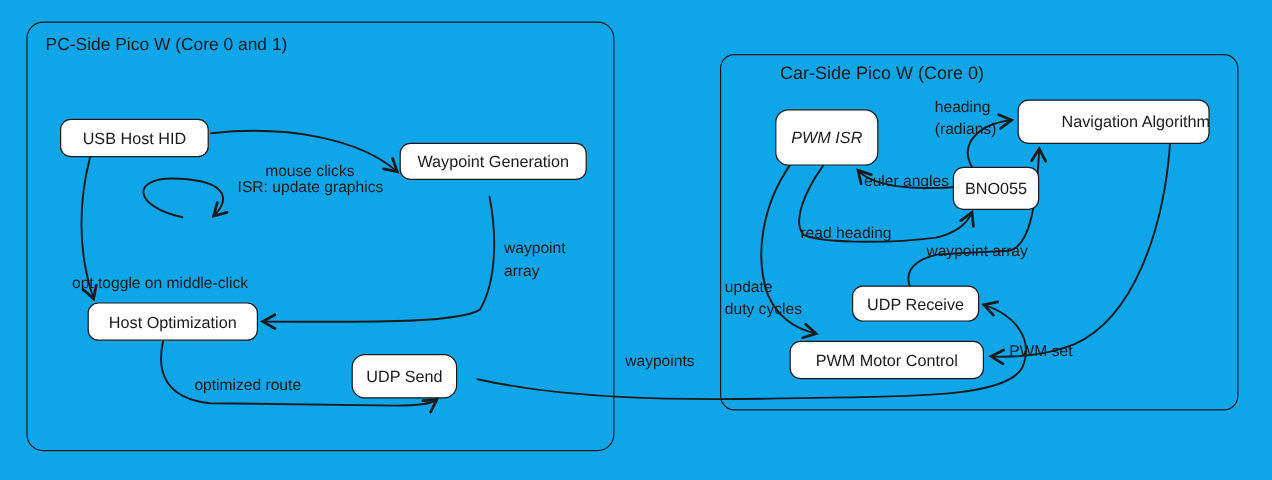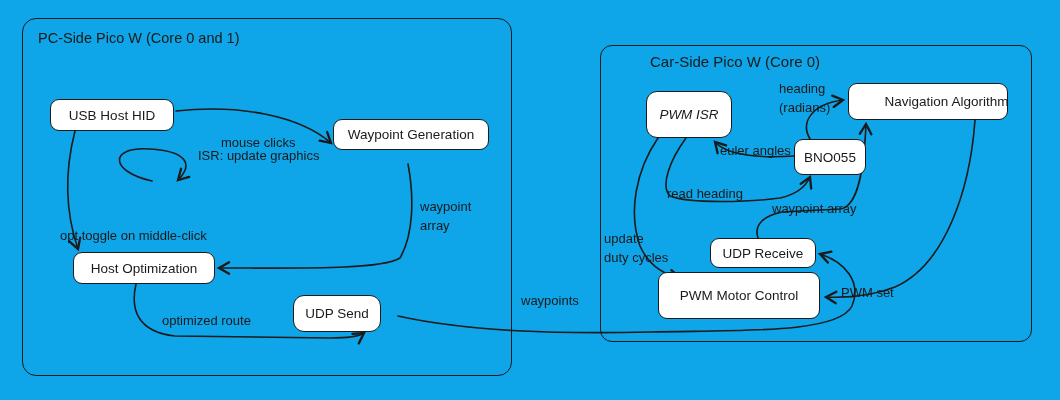--- a/index.html
+++ b/index.html
@@ -97,21 +97,21 @@
 
   <div class="node" style="left:50px; top:99px; width:124px; height:32px;">USB Host HID</div>
   <div class="node" style="left:333px; top:119px; width:156px; height:31px;">Waypoint Generation</div>
   <div class="node" style="left:73px; top:252px; width:142px; height:32px;">Host Optimization</div>
   <div class="node" style="left:293px; top:295px; width:88px; height:37px; border-radius:11px;">UDP Send</div>
 
   <div class="node" style="left:646px; top:91px; width:86px; height:47px; border-radius:11px;font-style:italic;">PWM ISR</div>
   <div class="node" style="left:848px; top:83px; width:160px; height:37px;padding-left:37px;">Navigation Algorithm</div>
   <div class="node" style="left:794px; top:139px; width:72px; height:36px;">BNO055</div>
   <div class="node" style="left:710px; top:238px; width:106px; height:30px;">UDP Receive</div>
-  <div class="node" style="left:658px; top:272px; width:162px; height:47px;">PWM Motor Control</div>
+  <div class="node" style="left:658px; top:284px; width:162px; height:32px;">PWM Motor Control</div>
 
   <div class="edge-label" style="left:221px; top:90px;margin-top:44px;">mouse clicks</div>
   <div class="edge-label" style="left:198px; top:147px;">ISR: update graphics</div>
   <div class="edge-label" style="left:420px; top:198px;">waypoint
 array</div>
   <div class="edge-label" style="left:60px; top:227px;">opt toggle on middle-click</div>
   <div class="edge-label" style="left:162px; top:312px;">optimized route</div>
 
   <div class="edge-label" style="left:521px; top:292px;">waypoints</div>
 

